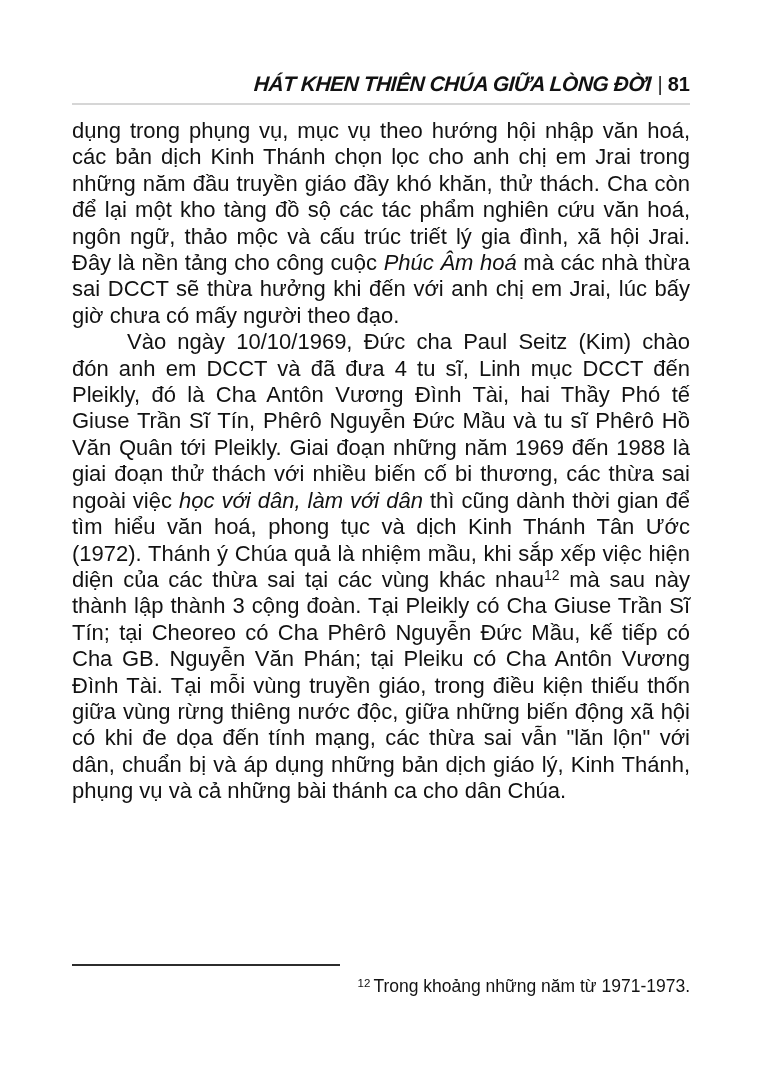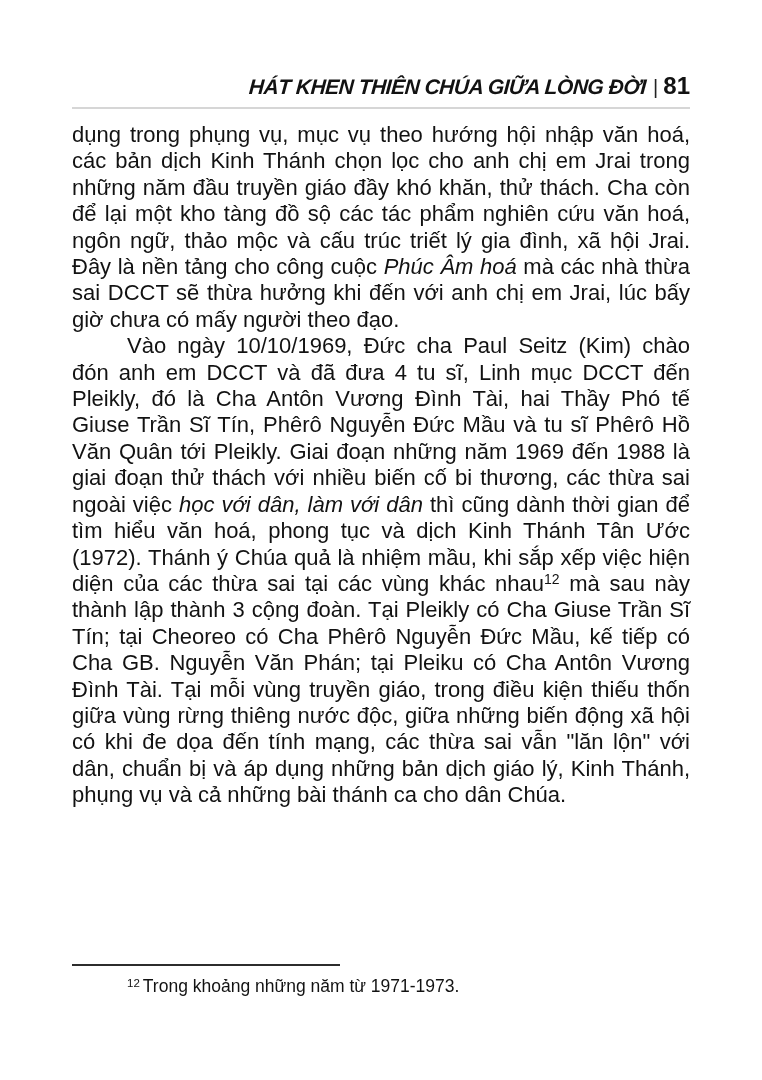--- a/index.html
+++ b/index.html
@@ -32,21 +32,21 @@
     display: inline-block;
   }
   .header-sep {
     font-weight: 400;
     font-size: 20px;
     color: #222;
     margin: 0 5px 0 7px;
   }
   .header-page {
     font-weight: 700;
-    font-size: 24px;
+    font-size: 20px;
   }
   .header-rule {
     margin-top: 7px;
     border: 0;
     border-top: 2px solid #d6d6d6;
     height: 0;
   }
   .body-text {
     margin-top: 13px;
     font-size: 22px;
@@ -67,20 +67,21 @@
   .body-text sup {
     font-size: 14px;
     line-height: 0;
     vertical-align: 7px;
   }
   .footnote-area {
     position: absolute;
     left: 72px;
     top: 964px;
     width: 618px;
+    text-align: right;
   }
   .footnote-rule {
     border: 0;
     border-top: 2px solid #2c2c2c;
     width: 268px;
     height: 0;
     margin: 0;
   }
   .footnote {
     margin: 9px 0 0 0;

